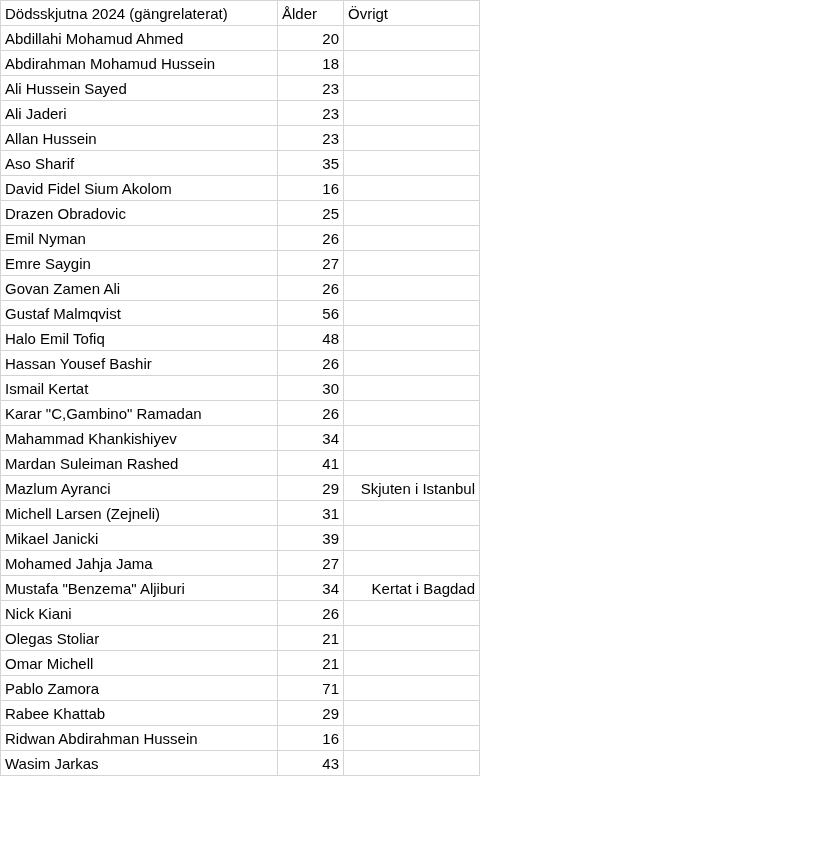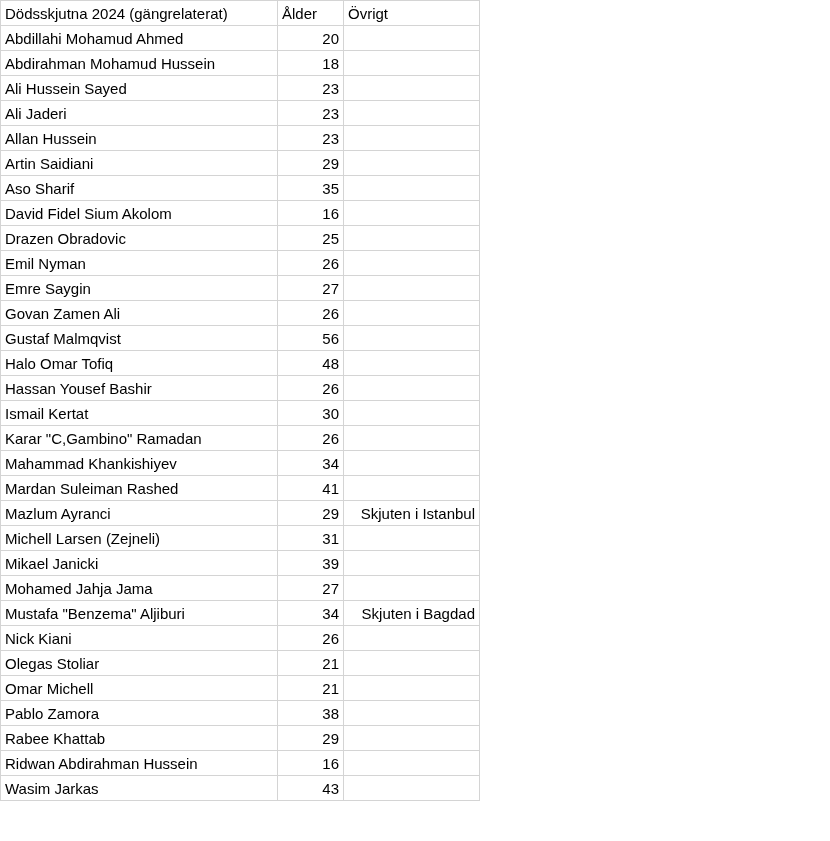--- a/index.html
+++ b/index.html
@@ -77,25 +77,20 @@
           <td class="cell-name">Ali Jaderi</td>
           <td class="cell-age">23</td>
           <td class="cell-note"></td>
         </tr>
         <tr>
           <td class="cell-name">Allan Hussein</td>
           <td class="cell-age">23</td>
           <td class="cell-note"></td>
         </tr>
         <tr>
-          <td class="cell-name">Artin Saidiani</td>
-          <td class="cell-age">29</td>
-          <td class="cell-note"></td>
-        </tr>
-        <tr>
           <td class="cell-name">Aso Sharif</td>
           <td class="cell-age">35</td>
           <td class="cell-note"></td>
         </tr>
         <tr>
           <td class="cell-name">David Fidel Sium Akolom</td>
           <td class="cell-age">16</td>
           <td class="cell-note"></td>
         </tr>
         <tr>
@@ -117,21 +112,21 @@
           <td class="cell-name">Govan Zamen Ali</td>
           <td class="cell-age">26</td>
           <td class="cell-note"></td>
         </tr>
         <tr>
           <td class="cell-name">Gustaf Malmqvist</td>
           <td class="cell-age">56</td>
           <td class="cell-note"></td>
         </tr>
         <tr>
-          <td class="cell-name">Halo Omar Tofiq</td>
+          <td class="cell-name">Halo Emil Tofiq</td>
           <td class="cell-age">48</td>
           <td class="cell-note"></td>
         </tr>
         <tr>
           <td class="cell-name">Hassan Yousef Bashir</td>
           <td class="cell-age">26</td>
           <td class="cell-note"></td>
         </tr>
         <tr>
           <td class="cell-name">Ismail Kertat</td>
@@ -169,40 +164,40 @@
           <td class="cell-note"></td>
         </tr>
         <tr>
           <td class="cell-name">Mohamed Jahja Jama</td>
           <td class="cell-age">27</td>
           <td class="cell-note"></td>
         </tr>
         <tr>
           <td class="cell-name">Mustafa "Benzema" Aljiburi</td>
           <td class="cell-age">34</td>
-          <td class="cell-note">Skjuten i Bagdad</td>
+          <td class="cell-note">Kertat i Bagdad</td>
         </tr>
         <tr>
           <td class="cell-name">Nick Kiani</td>
           <td class="cell-age">26</td>
           <td class="cell-note"></td>
         </tr>
         <tr>
           <td class="cell-name">Olegas Stoliar</td>
           <td class="cell-age">21</td>
           <td class="cell-note"></td>
         </tr>
         <tr>
           <td class="cell-name">Omar Michell</td>
           <td class="cell-age">21</td>
           <td class="cell-note"></td>
         </tr>
         <tr>
           <td class="cell-name">Pablo Zamora</td>
-          <td class="cell-age">38</td>
+          <td class="cell-age">71</td>
           <td class="cell-note"></td>
         </tr>
         <tr>
           <td class="cell-name">Rabee Khattab</td>
           <td class="cell-age">29</td>
           <td class="cell-note"></td>
         </tr>
         <tr>
           <td class="cell-name">Ridwan Abdirahman Hussein</td>
           <td class="cell-age">16</td>

